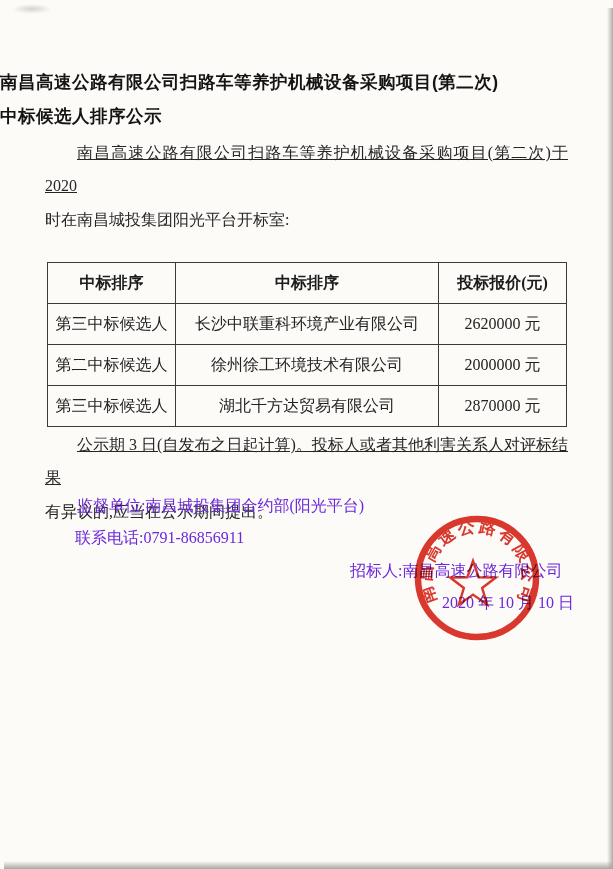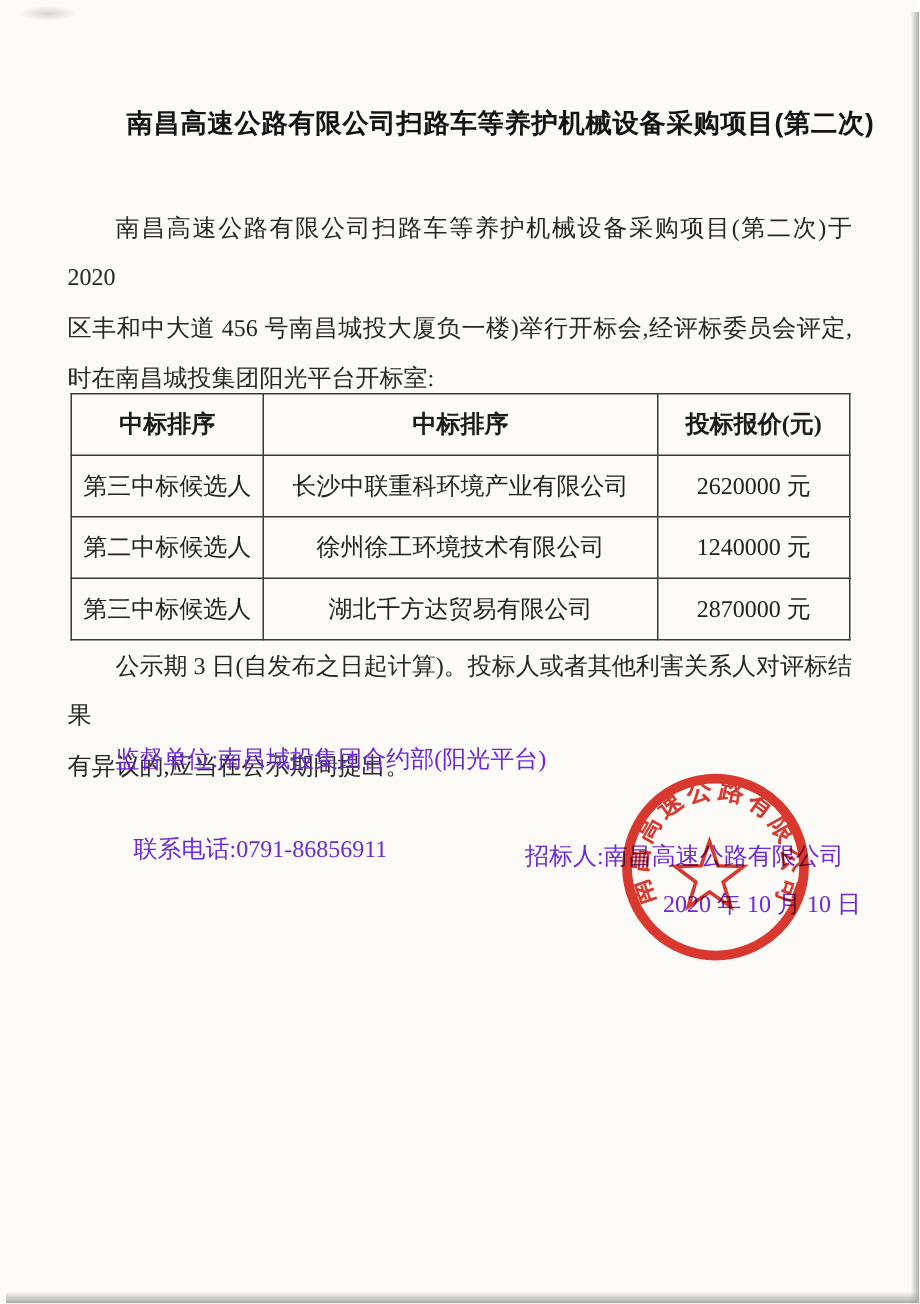--- a/index.html
+++ b/index.html
@@ -11,72 +11,72 @@
   }
   
   .edge-r{position:absolute;right:0;top:8px;width:6px;height:100%;
     background:linear-gradient(to right, rgba(175,173,170,0), #aeaca9);}
   .edge-b{position:absolute;bottom:0;left:4px;width:100%;height:8px;
     background:linear-gradient(to bottom, rgba(175,173,170,0), #a9a7a4);}
   .speck{position:absolute;left:12px;top:4px;width:40px;height:10px;
     background:radial-gradient(ellipse at center, rgba(70,70,70,.22), rgba(70,70,70,0) 70%);}
 
   .title{
-    position:absolute;left:0;width:583px;text-align:right;
+    position:absolute;left:0;width:583px;text-align:left;
     font-family:"Liberation Sans","DejaVu Sans",sans-serif;
     font-weight:bold;font-size:17.5px;letter-spacing:.5px;color:#141414;
     white-space:nowrap;
   }
   #title1{top:70px;}
   #title2{top:104px;}
 
   .para{position:absolute;left:45px;width:523px;font-size:16px;line-height:33.4px;}
   #intro{top:136px;}
   #notice{top:428px;}
-  .jlast{text-align:justify;text-align-last:justify;text-justify:inter-character;}
+  .jlast{text-align:justify;text-align-last:justify;text-justify:inter-character;text-decoration:underline;}
   .indent{text-indent:2em;}
 
   table.bids{
     position:absolute;left:47px;top:262px;border-collapse:collapse;
     table-layout:fixed;width:519px;font-size:16px;color:#222;
   }
   table.bids th,table.bids td{
     border:1.8px solid #3a3a3a;text-align:center;vertical-align:middle;
     height:40px;padding:0;overflow:hidden;white-space:nowrap;
   }
   table.bids th{font-weight:bold;color:#1c1c1c;}
   col.c-rank{width:128px;} col.c-name{width:263px;} col.c-price{width:128px;}
 
   .single{position:absolute;font-size:16px;white-space:nowrap;color:#6d28d9;}
   #supervisor{left:45px;top:496px;text-indent:2em;}
-  #phone{left:57px;top:528px;text-indent:2em;margin-top:28px;}
+  #phone{left:43px;top:528px;text-indent:2em;}
   #bidder{left:350px;top:561px;}
   #date{left:442px;top:593px;}
 
   #seal{
     position:absolute;left:407px;top:508px;width:140px;height:140px;
     mix-blend-mode:multiply;opacity:.93;pointer-events:none;
   }
   #seal .seal-text{
     font-family:"Liberation Sans","DejaVu Sans",sans-serif;
     font-weight:bold;font-size:17px;
   }
 </style>
 </head>
 <body>
 
 <div class="page">
 
   <div class="speck"></div>
 
   <div id="title1" class="title">南昌高速公路有限公司扫路车等养护机械设备采购项目(第二次)</div>
+  <div id="title2" class="title">中标候选人排序公示</div>
 
   <div id="intro" class="para">
     <div class="jlast indent">南昌高速公路有限公司扫路车等养护机械设备采购项目(第二次)于 2020</div>
-    <div class="jlast">区丰和中大道 456 号南昌城投大厦负一楼)举行开标会,经评标委员会评定,</div>
     <div>时在南昌城投集团阳光平台开标室:</div>
   </div>
 
   <table class="bids">
     <colgroup>
         <col class="c-rank">
         <col class="c-name">
         <col class="c-price">
       </colgroup>
     <thead>
@@ -88,21 +88,21 @@
     </thead>
     <tbody>
       <tr>
         <td>第三中标候选人</td>
         <td>长沙中联重科环境产业有限公司</td>
         <td>2620000 元</td>
       </tr>
       <tr>
         <td>第二中标候选人</td>
         <td>徐州徐工环境技术有限公司</td>
-        <td>1240000 元</td>
+        <td>2000000 元</td>
       </tr>
       <tr>
         <td>第三中标候选人</td>
         <td>湖北千方达贸易有限公司</td>
         <td>2870000 元</td>
       </tr>
     </tbody>
   </table>
 
   <div id="notice" class="para">

